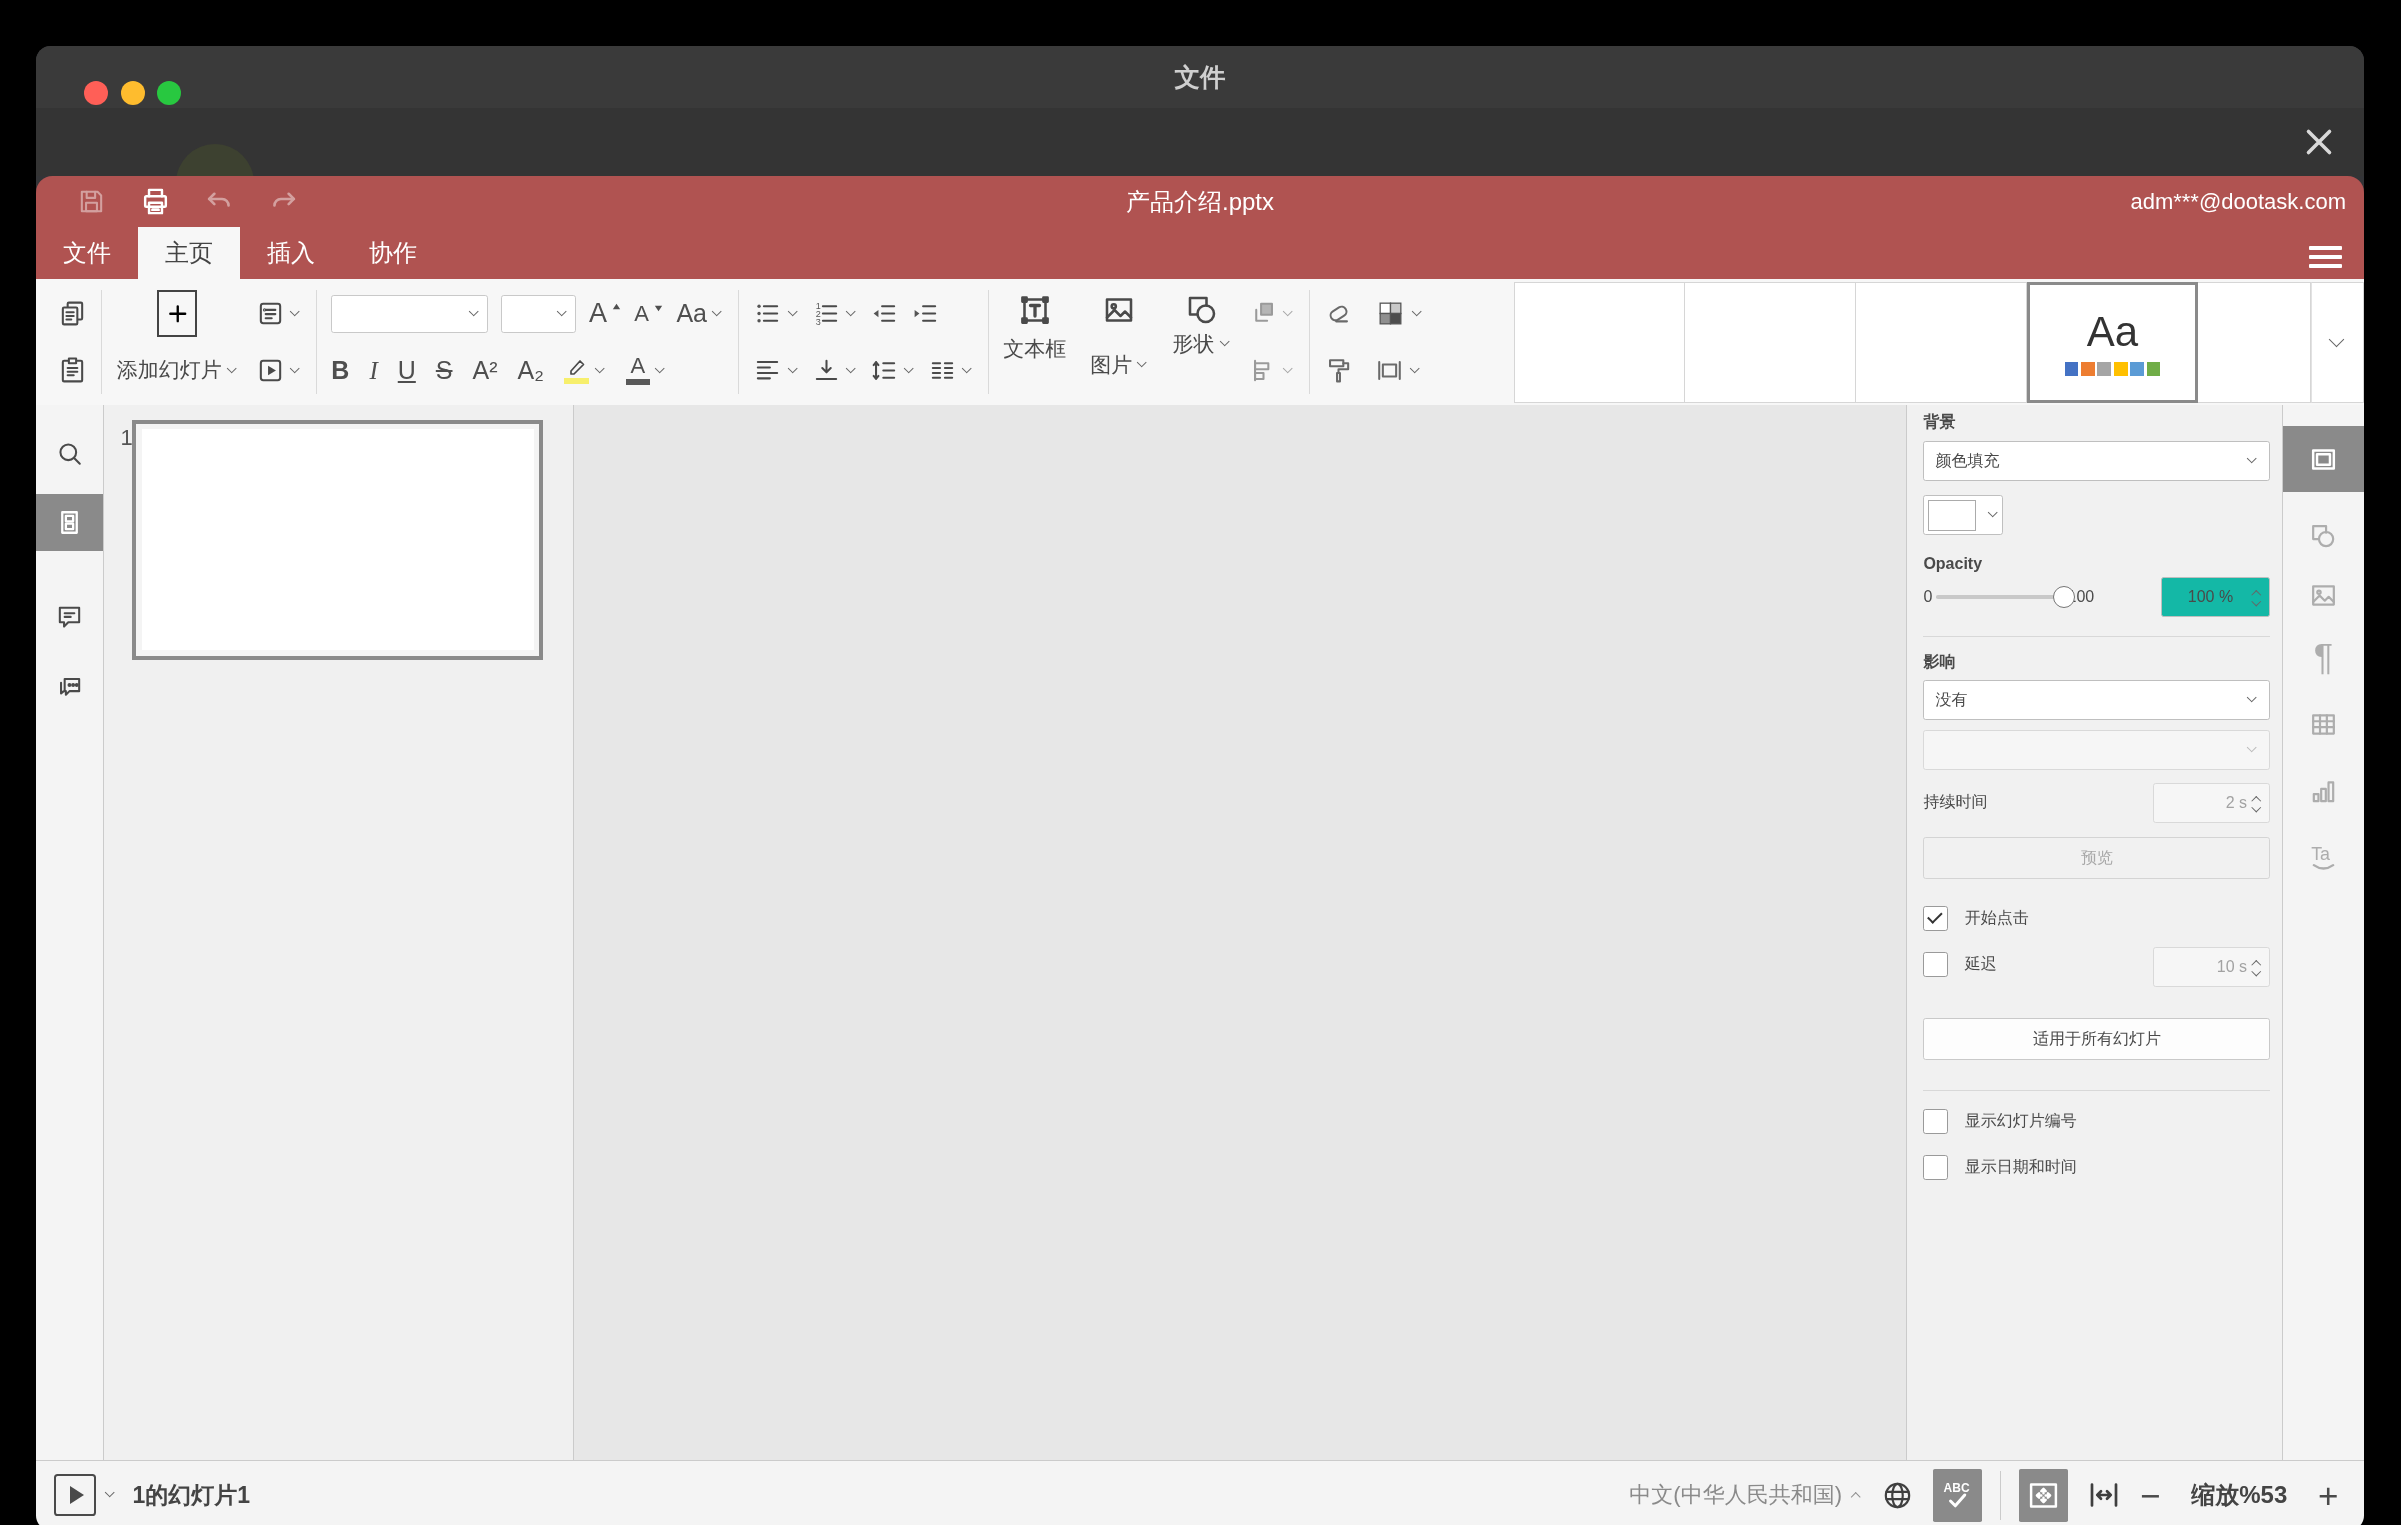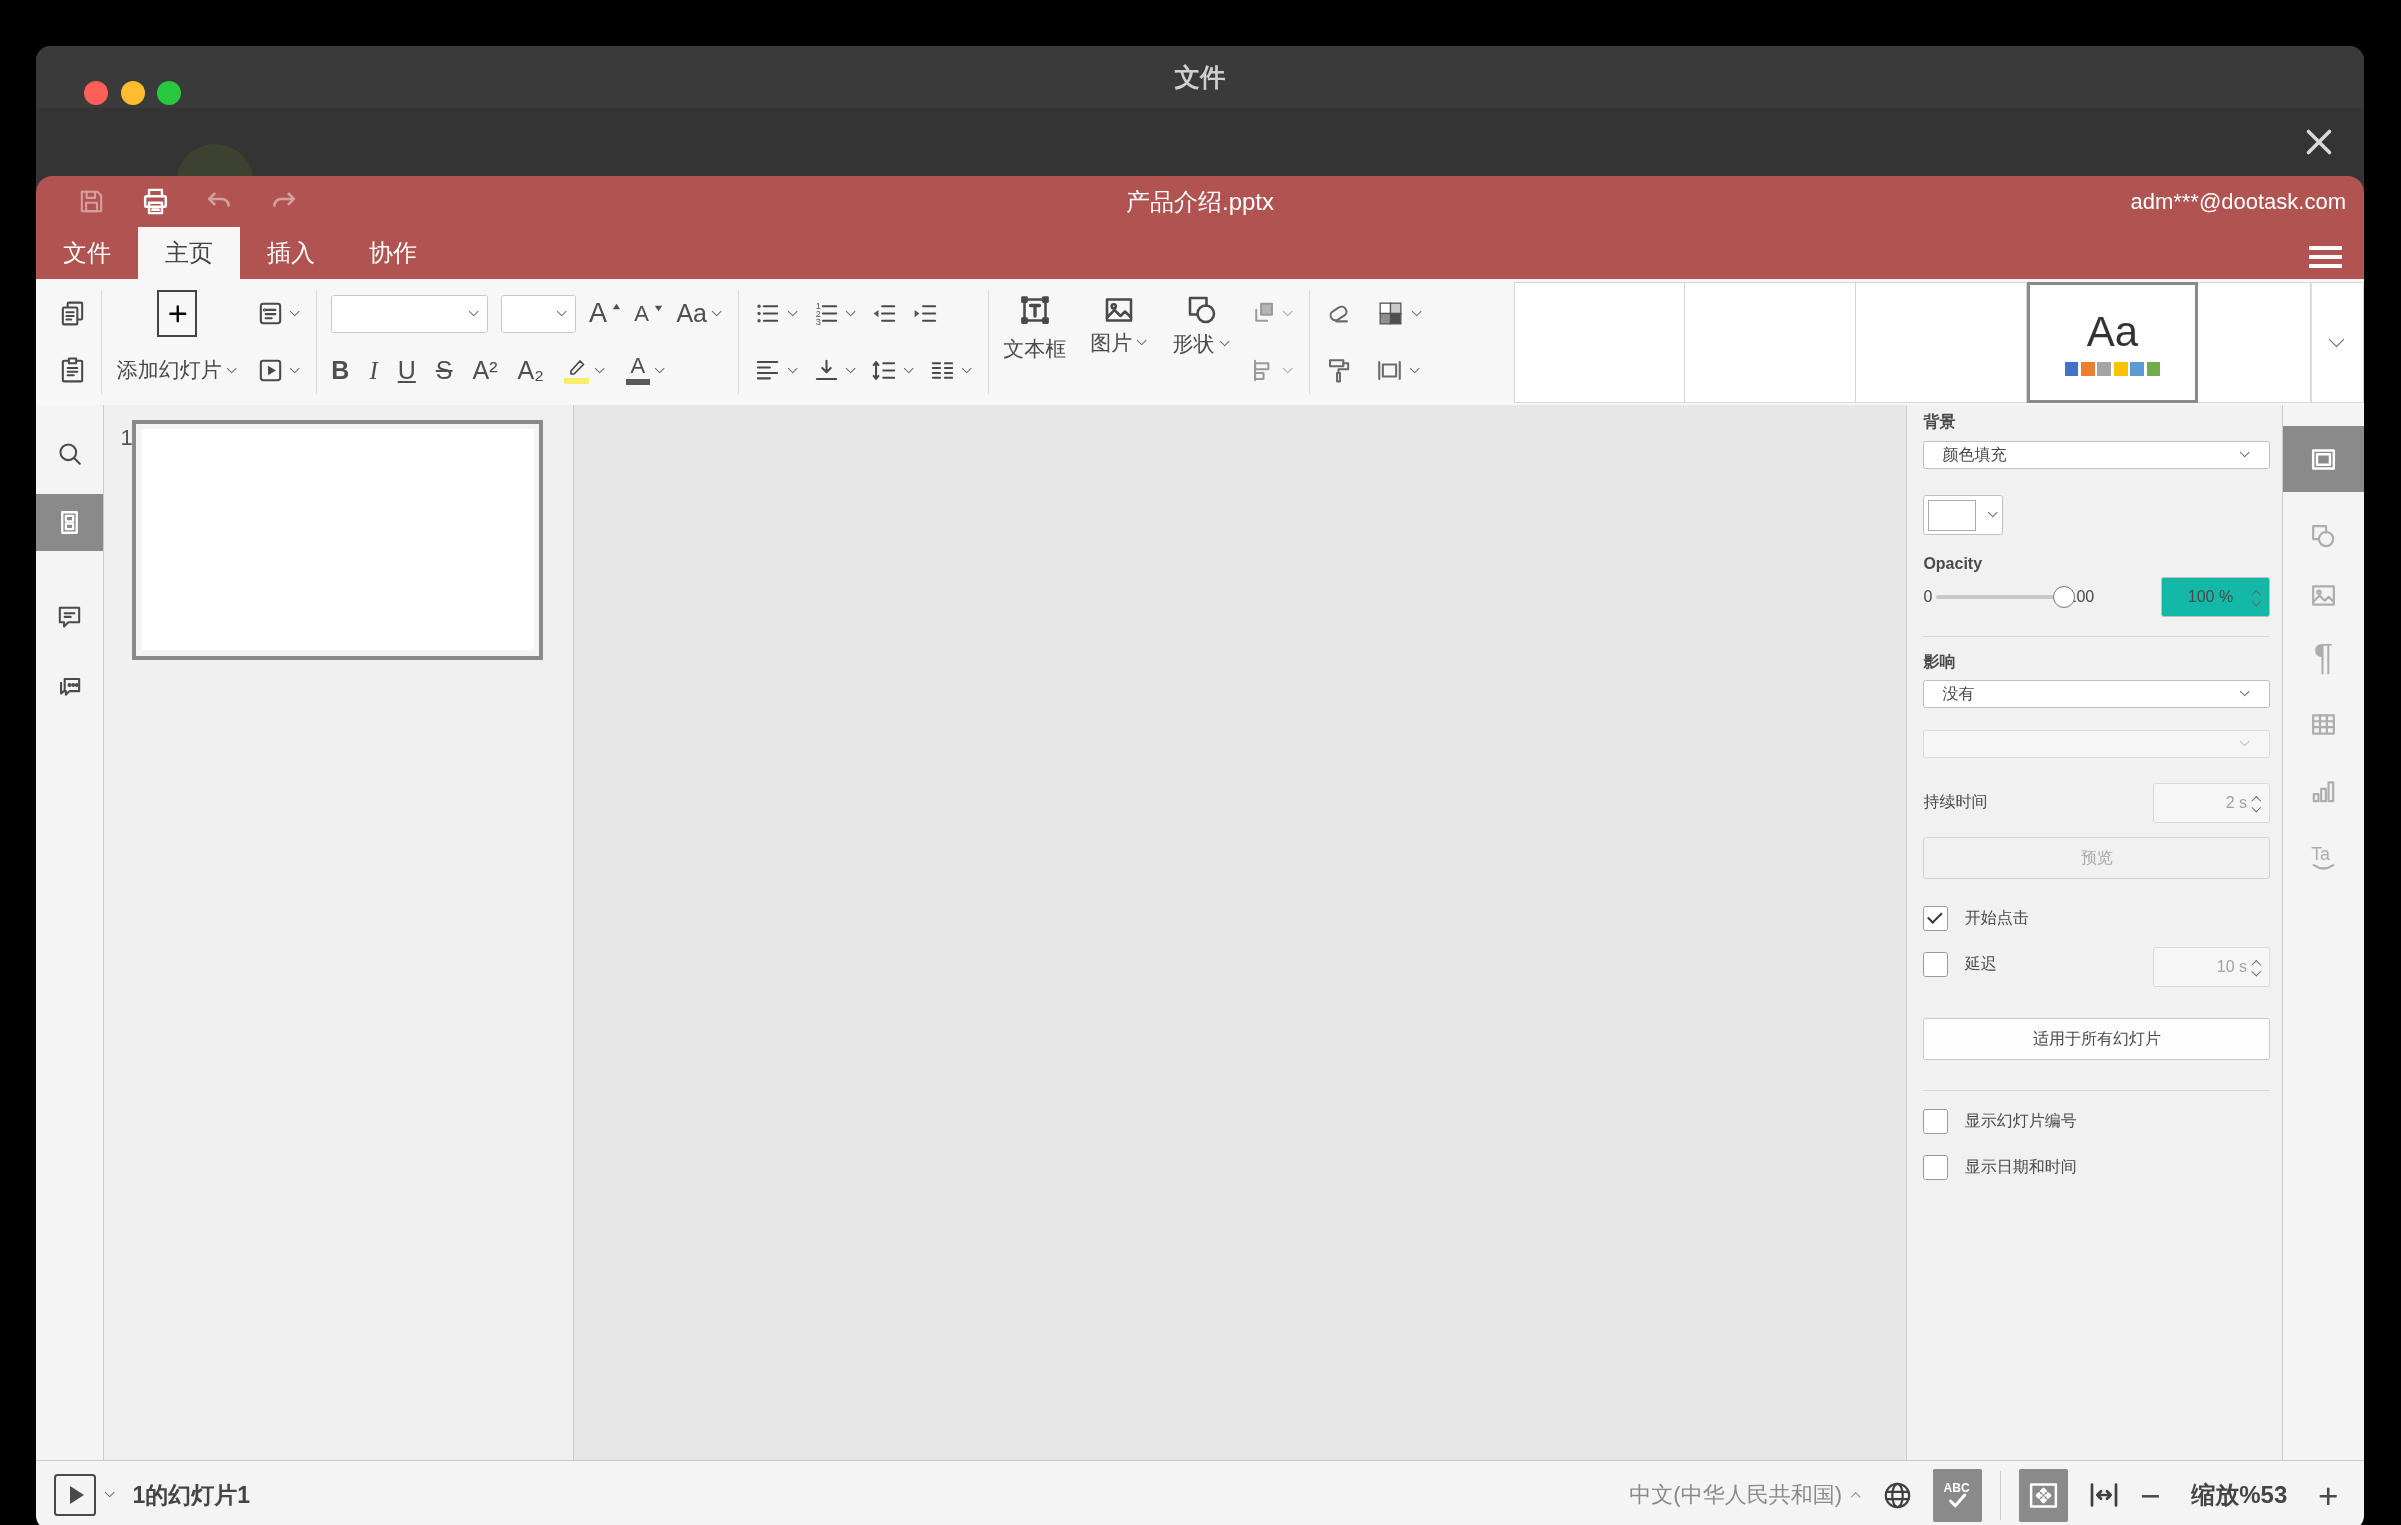--- a/index.html
+++ b/index.html
@@ -94,22 +94,22 @@
   .ph.title{top:115px;height:248px;align-items:flex-end;padding-bottom:12.8px;
             font-size:58px;font-weight:600;color:#111;letter-spacing:0.9px;}
   .ph.subtitle{top:367px;height:170px;align-items:flex-start;padding-top:12.8px;
                font-size:27px;font-weight:500;color:#222;}
   .notes-divider{position:absolute;left:0;top:986px;width:100%;height:0.9px;background:#c9c9c9;}
   .notes-text{position:absolute;left:33px;top:1005px;font-size:25px;color:#3d3d3d;font-weight:500;cursor:text;}
   
   .rpanel{position:absolute;left:1870px;top:0;width:376px;height:100%;background:#f1f1f1;
           border-left:0.9px solid #cbcbcb;box-sizing:border-box;font-size:16px;color:#4a4a4a;}
   .rp-label{position:absolute;left:16.4px;font-weight:700;}
-  .rp-select{position:absolute;left:16.4px;width:347px;height:28px;background:#fff;border:0.9px solid #bfbfbf;
-             border-radius:2.7px;display:flex;align-items:center;padding:0 18px;box-sizing:border-box;cursor:pointer;}
+  .rp-select{position:absolute;left:16.4px;width:347px;height:40px;background:#fff;border:0.9px solid #bfbfbf;
+             border-radius:2.7px;display:flex;align-items:center;padding:0 11px;box-sizing:border-box;cursor:pointer;}
   .rp-select .chev{margin-left:auto;}
   .rp-select.disabled{background:#f6f6f6;border-color:#d9d9d9;color:#aaa;}
   .rp-select.disabled .chev::before{border-color:#bbb;}
   .swatchbox{position:absolute;left:16.4px;top:90px;width:80px;height:40px;background:#fff;border:0.9px solid #bfbfbf;
              border-radius:2.7px;display:flex;align-items:center;padding:3.6px;box-sizing:border-box;cursor:pointer;}
   .swatchbox .sw{width:46px;height:29px;background:#fff;border:0.9px solid #ababab;}
   .swatchbox .chev{margin-left:auto;}
   .sliderrow{position:absolute;left:16.4px;top:172px;width:347px;height:40px;display:flex;align-items:center;}
   .sl-track{position:relative;width:128px;height:3.6px;background:#c9c9c9;border-radius:1.8px;margin:0 3.6px;}
   .sl-handle{position:absolute;right:-11px;top:50%;transform:translateY(-50%);width:22px;height:22px;
@@ -401,21 +401,21 @@
           <svg class="ic" width="36" height="36" viewBox="0 0 24 24">
               <rect x="5" y="5" width="14" height="14"></rect>
               <rect x="3.6" y="3.6" width="2.8" height="2.8" style="fill:#4a4a4a"></rect>
               <rect x="17.6" y="3.6" width="2.8" height="2.8" style="fill:#4a4a4a"></rect>
               <rect x="3.6" y="17.6" width="2.8" height="2.8" style="fill:#4a4a4a"></rect>
               <rect x="17.6" y="17.6" width="2.8" height="2.8" style="fill:#4a4a4a"></rect>
               <path d="M9 9h6M12 9v7" style="stroke-width:2.2"></path>
             </svg>
           <span class="tlabel">文本框</span>
         </span>
-        <span class="tbtn" style="flex-direction:column;gap:1px;">
+        <span class="tbtn" style="flex-direction:column;gap:23px;">
           <svg class="ic" width="36" height="36" viewBox="0 0 24 24">
               <rect x="4" y="5" width="16" height="14"></rect>
               <circle cx="8.5" cy="9.5" r="1.4"></circle>
               <path d="M4 17l5-5 4 4 3-3 4 4"></path>
             </svg>
           <span class="tbtn" style="gap:3.6px">
               <span class="tlabel">图片</span>
               <span class="chev"></span>
             </span>
         </span>

